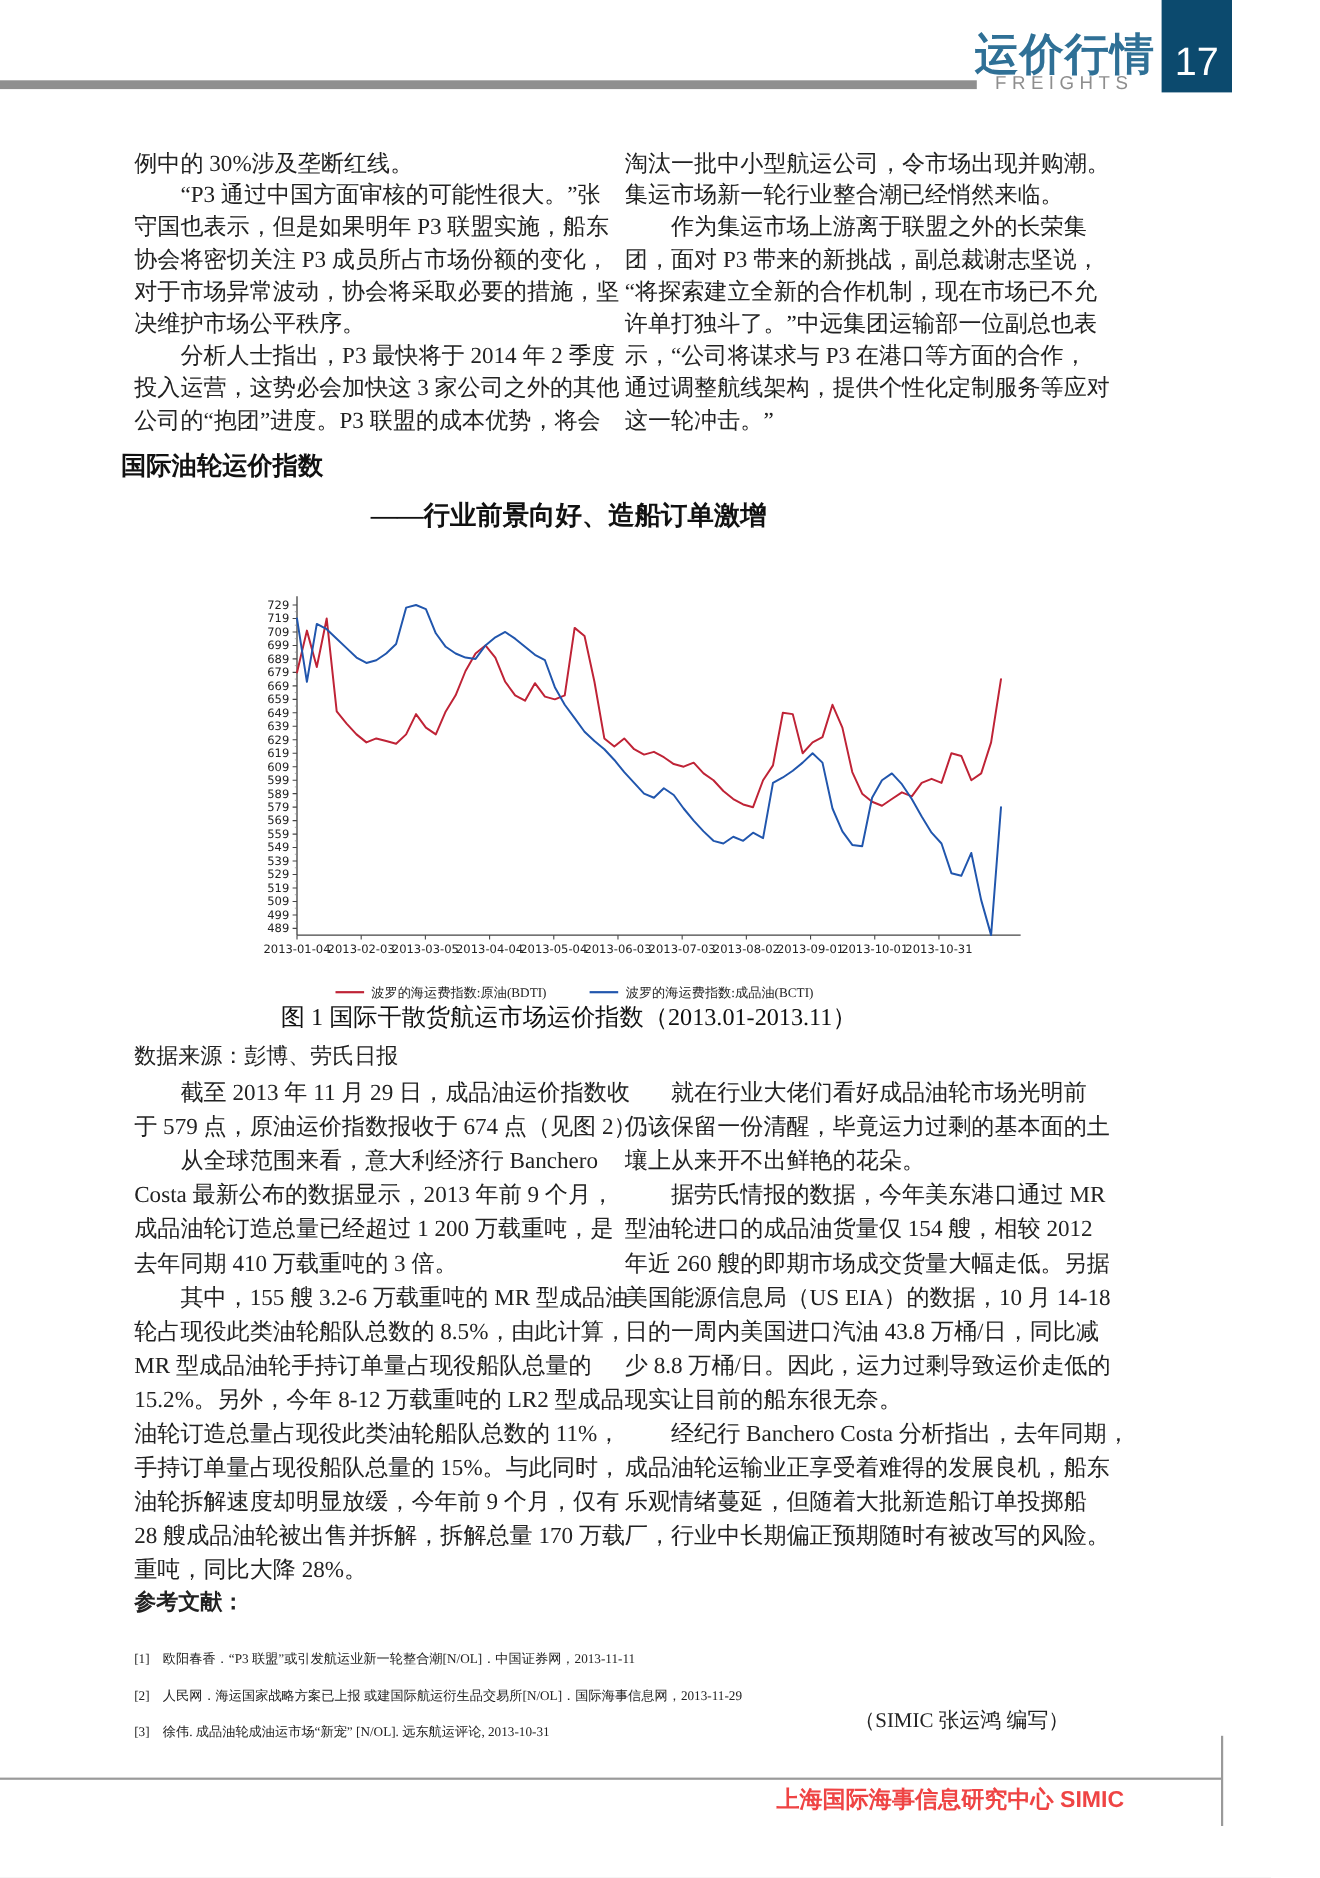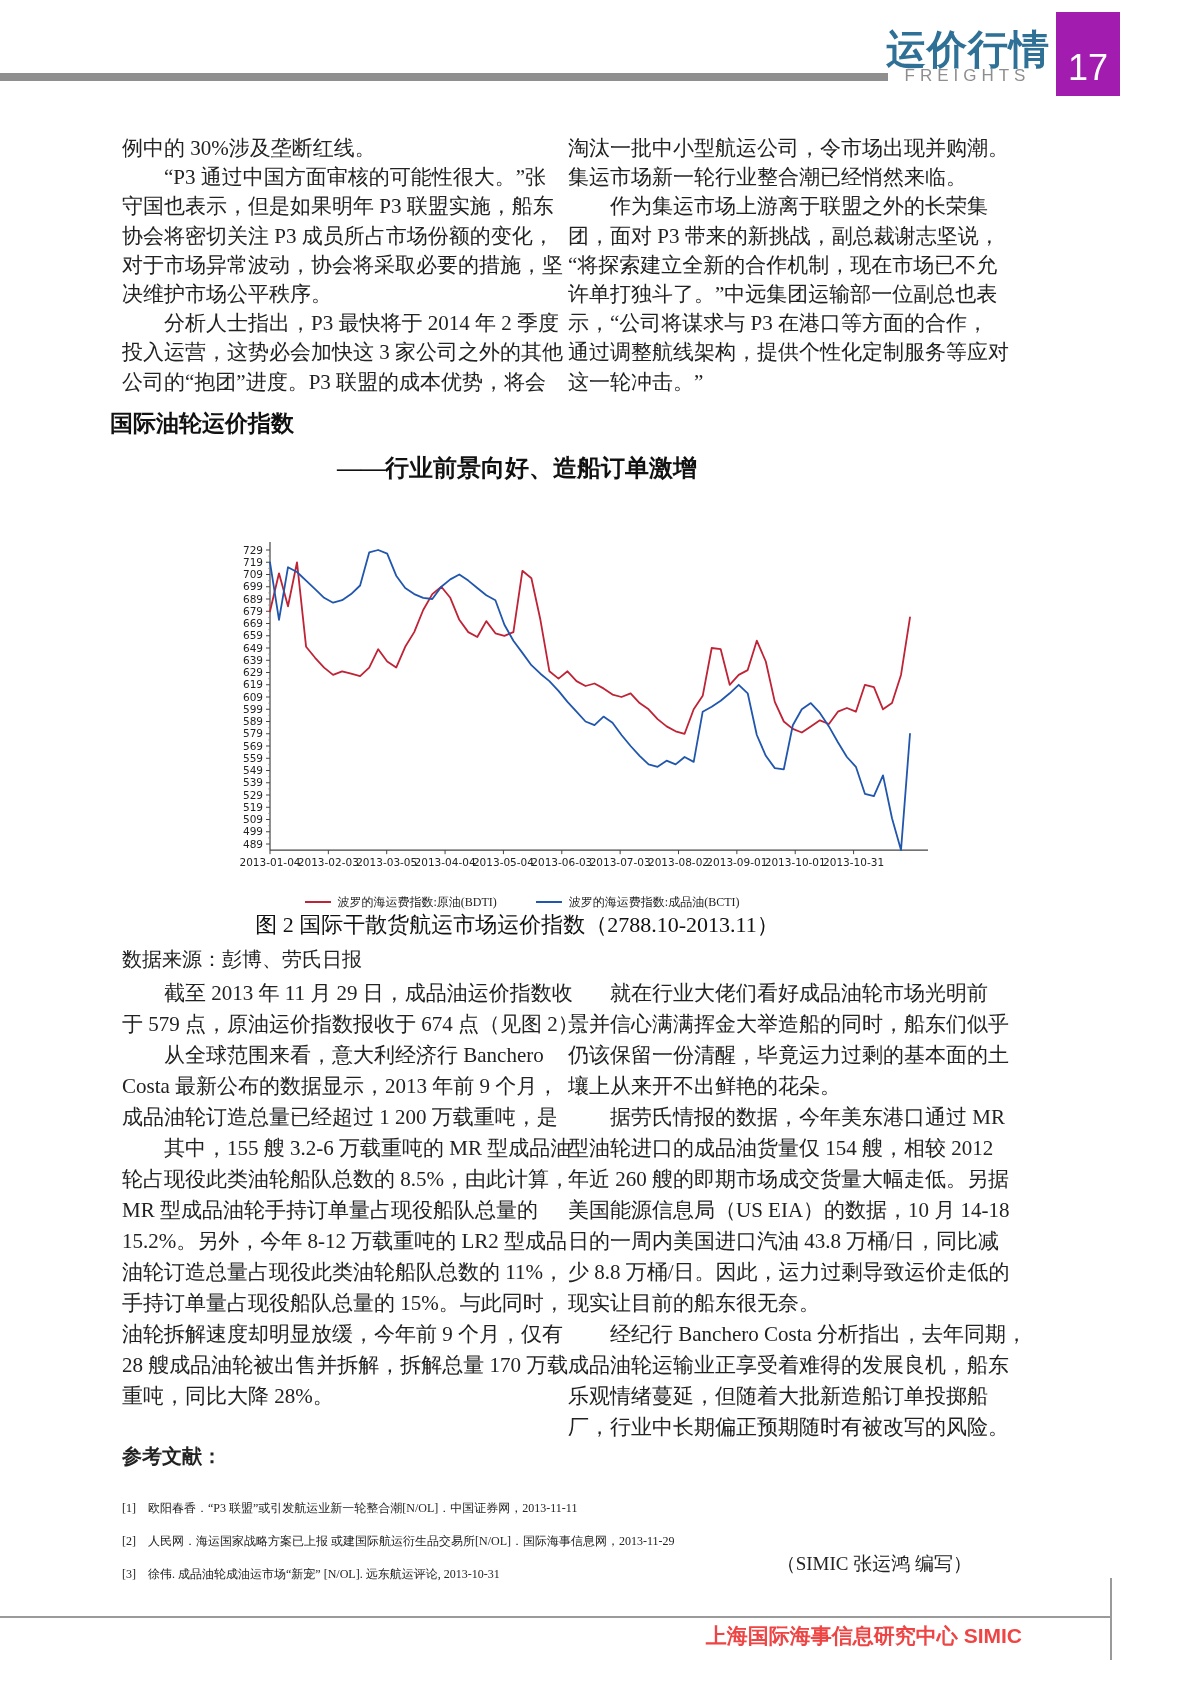--- a/index.html
+++ b/index.html
@@ -48,21 +48,21 @@
            font-family:"Liberation Sans","DejaVu Sans",sans-serif;font-weight:bold;
            font-size:21px;color:#ef4444;}
 </style>
 </head>
 <body>
 
 <div class="page">
 
   <div class="hdr-title" style="color:#2f7096;">运价行情</div>
   <div class="hdr-sub">FREIGHTS</div>
-  <div class="hdr-box" style="background:#a21caf;margin-top:12px;">
+  <div class="hdr-box" style="background:#0c4a6e;">
     <span>17</span>
   </div>
   <div class="hdr-rule"></div>
 
   <div class="top-cols">
     <div class="col" style="left:122px;top:134px;">
         <div class="line">例中的 30%涉及垄断红线。</div>
         <div class="line">　　“P3 通过中国方面审核的可能性很大。”张</div>
         <div class="line">守国也表示，但是如果明年 P3 联盟实施，船东</div>
         <div class="line">协会将密切关注 P3 成员所占市场份额的变化，</div>
@@ -195,43 +195,43 @@
   <div class="legend">
     <span class="legend-item">
       <span class="swatch" style="background: rgb(191, 35, 54);"></span>
       <span>波罗的海运费指数:原油(BDTI)</span>
     </span>
     <span class="legend-item">
       <span class="swatch" style="background: rgb(33, 86, 173);"></span>
       <span>波罗的海运费指数:成品油(BCTI)</span>
     </span>
   </div>
-  <div class="fig-caption">图 2  国际干散货航运市场运价指数（2788.10-2013.11）</div>
+  <div class="fig-caption">图 1  国际干散货航运市场运价指数（2013.01-2013.11）</div>
   <div class="data-source">数据来源：彭博、劳氏日报</div>
 
   <div class="bot-cols">
     <div class="col" style="left:122px;top:978px;">
         <div class="line">　　截至 2013 年 11 月 29 日，成品油运价指数收</div>
         <div class="line">于 579 点，原油运价指数报收于 674 点（见图 2）。</div>
         <div class="line">　　从全球范围来看，意大利经济行 Banchero</div>
         <div class="line">Costa 最新公布的数据显示，2013 年前 9 个月，</div>
         <div class="line">成品油轮订造总量已经超过 1 200 万载重吨，是</div>
+        <div class="line">去年同期 410 万载重吨的 3 倍。</div>
         <div class="line">　　其中，155 艘 3.2-6 万载重吨的 MR 型成品油</div>
         <div class="line">轮占现役此类油轮船队总数的 8.5%，由此计算，</div>
         <div class="line">MR 型成品油轮手持订单量占现役船队总量的</div>
         <div class="line">15.2%。另外，今年 8-12 万载重吨的 LR2 型成品</div>
         <div class="line">油轮订造总量占现役此类油轮船队总数的 11%，</div>
         <div class="line">手持订单量占现役船队总量的 15%。与此同时，</div>
         <div class="line">油轮拆解速度却明显放缓，今年前 9 个月，仅有</div>
         <div class="line">28 艘成品油轮被出售并拆解，拆解总量 170 万载</div>
         <div class="line">重吨，同比大降 28%。</div>
       </div>
     <div class="col" style="left:568px;top:978px;">
         <div class="line">　　就在行业大佬们看好成品油轮市场光明前</div>
-        <div class="line">景并信心满满挥金大举造船的同时，船东们似乎</div>
         <div class="line">仍该保留一份清醒，毕竟运力过剩的基本面的土</div>
         <div class="line">壤上从来开不出鲜艳的花朵。</div>
         <div class="line">　　据劳氏情报的数据，今年美东港口通过 MR</div>
         <div class="line">型油轮进口的成品油货量仅 154 艘，相较 2012</div>
         <div class="line">年近 260 艘的即期市场成交货量大幅走低。另据</div>
         <div class="line">美国能源信息局（US EIA）的数据，10 月 14-18</div>
         <div class="line">日的一周内美国进口汽油 43.8 万桶/日，同比减</div>
         <div class="line">少 8.8 万桶/日。因此，运力过剩导致运价走低的</div>
         <div class="line">现实让目前的船东很无奈。</div>
         <div class="line">　　经纪行 Banchero Costa 分析指出，去年同期，</div>

